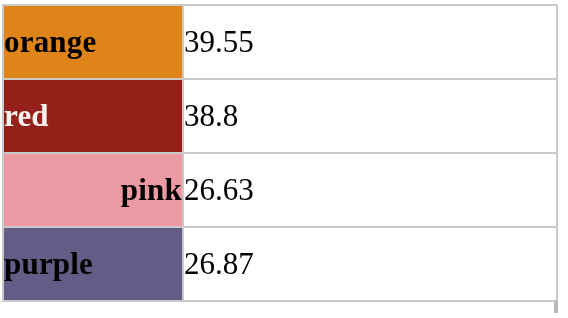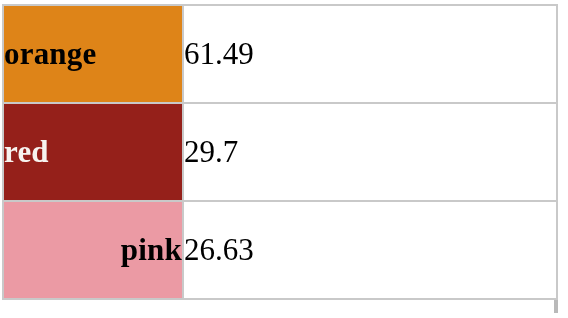--- a/index.html
+++ b/index.html
@@ -85,33 +85,37 @@
   <div class="table-wrap">
     <table class="color-table">
       <colgroup>
         <col class="col-swatch">
         <col class="col-value">
       </colgroup>
       <tbody>
 
         <tr>
           <td class="swatch-cell" style="background-color: rgb(222, 132, 24); color: rgb(0, 0, 0);">orange</td>
-          <td class="value-cell">61.49</td>
+          <td class="value-cell">39.55</td>
         </tr>
 
         <tr>
           <td class="swatch-cell" style="background-color: rgb(149, 32, 26); color: rgb(247, 243, 239); margin-top: 11px;">red</td>
-          <td class="value-cell">29.7</td>
+          <td class="value-cell">38.8</td>
         </tr>
 
         <tr>
           <td class="swatch-cell" style="background-color: rgb(235, 154, 164); color: rgb(0, 0, 0); text-align: right;">pink</td>
           <td class="value-cell">26.63</td>
         </tr>
 
+        <tr>
+          <td class="swatch-cell" style="background-color: rgb(97, 93, 135); color: rgb(0, 0, 0);">purple</td>
+          <td class="value-cell">26.87</td>
+        </tr>
 
       </tbody>
     </table>
   </div>
 
   <div class="corner-nub"></div>
 
 </div>
 
 </body></html>

